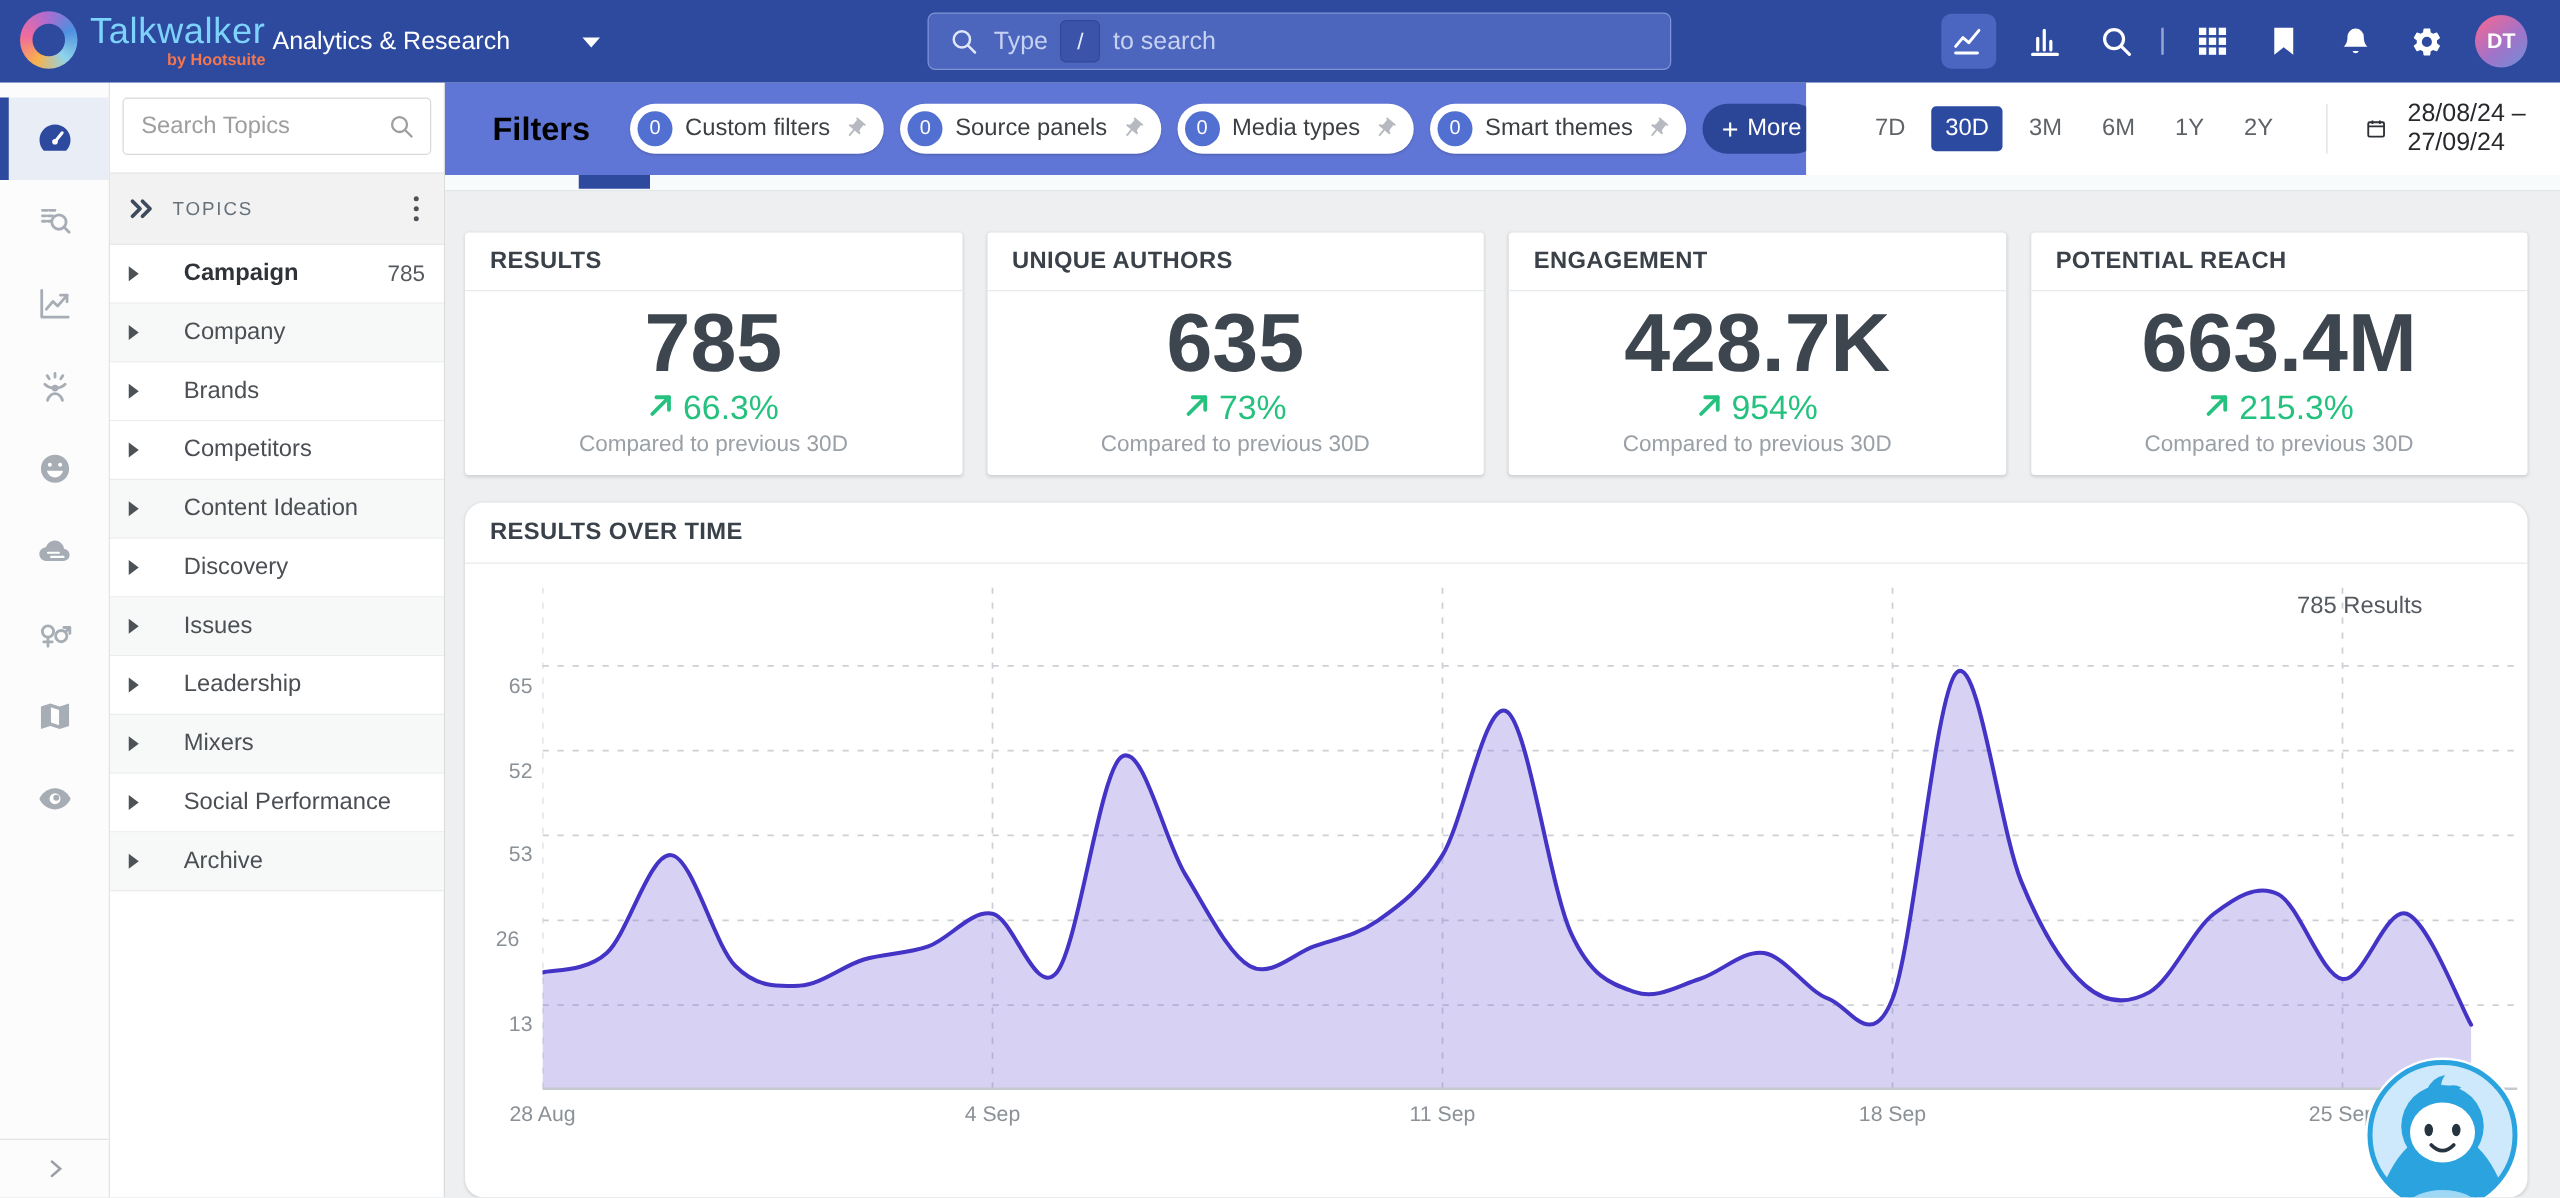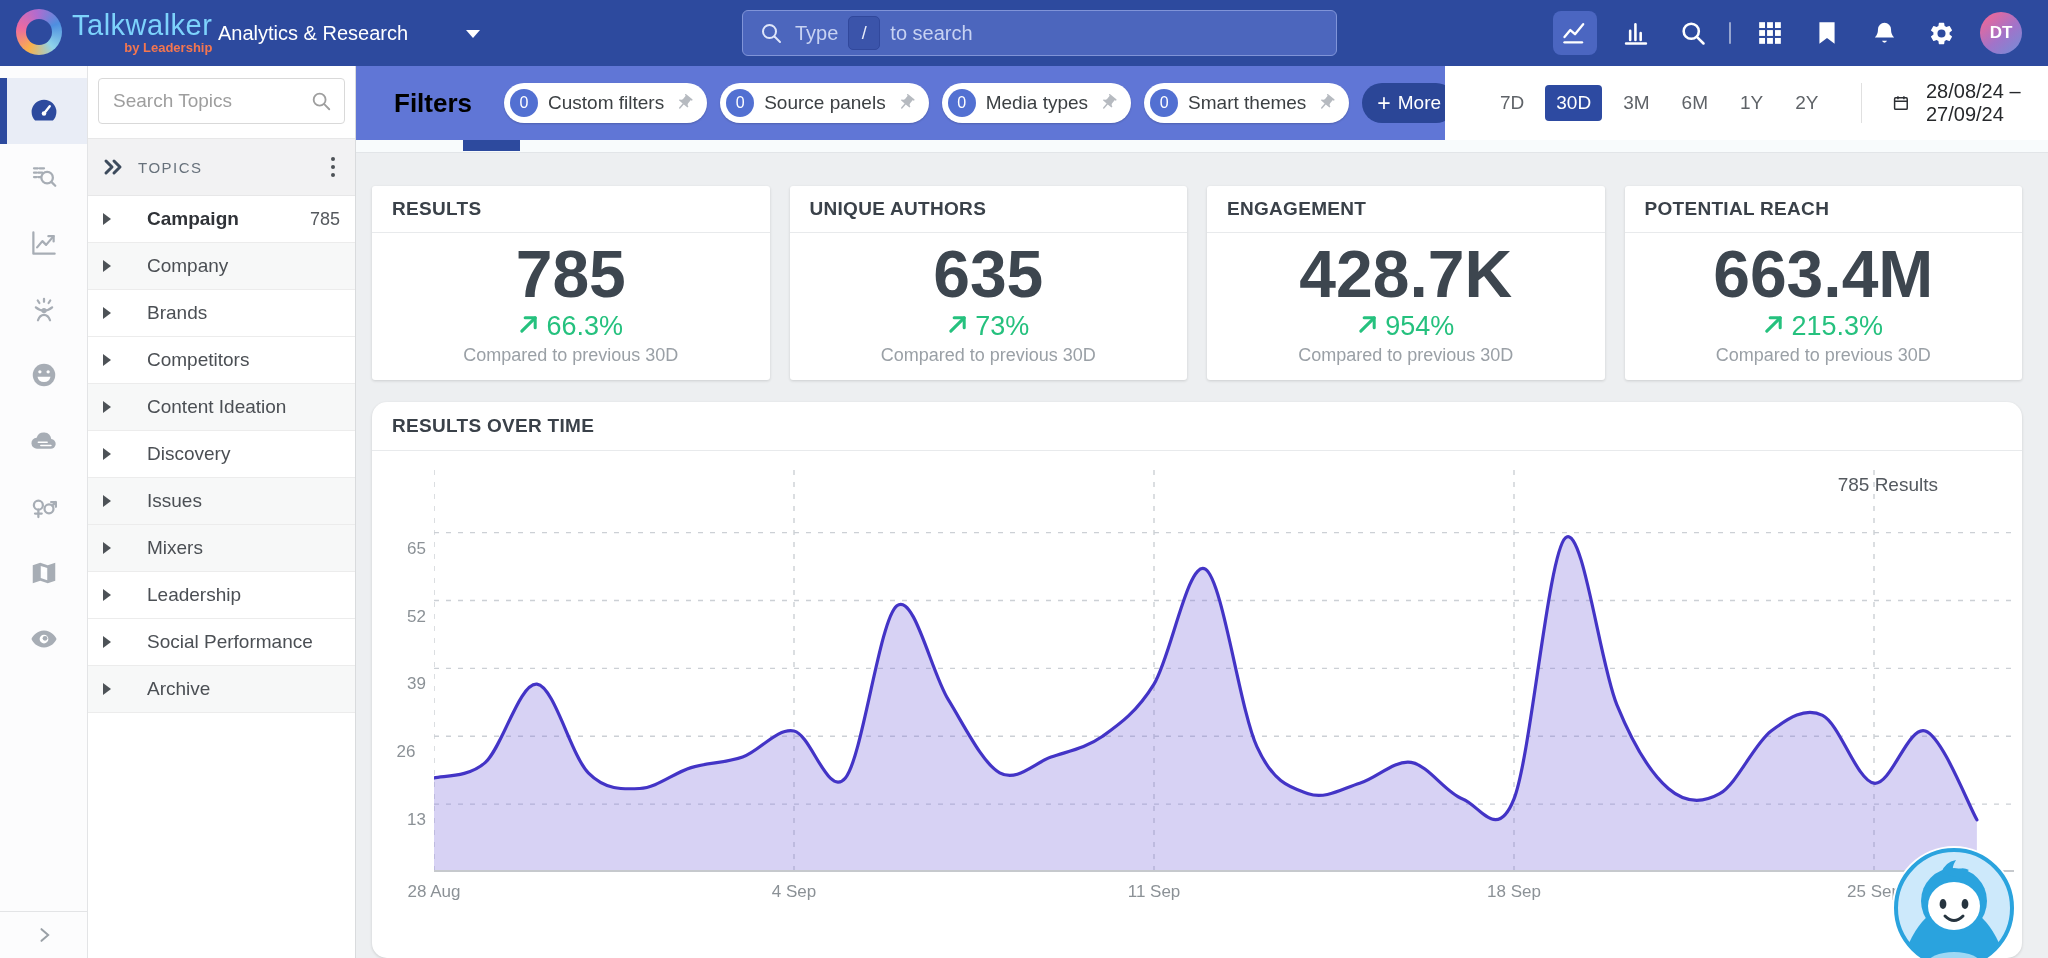--- a/index.html
+++ b/index.html
@@ -107,21 +107,21 @@
 </head>
 <body>
 
 <div class="page">
 
   <div class="topbar">
     <div class="logo-wrap">
       <div class="logo-ring"></div>
       <div class="logo-text">
         <span class="logo-title">Talkwalker</span>
-        <span class="logo-sub">by Leadership</span>
+        <span class="logo-sub">by Hootsuite</span>
       </div>
     </div>
     <div class="workspace">
       <span>Analytics &amp; Research</span>
       <span class="caret-down"></span>
     </div>
     <div class="search-box">
       <svg width="24" height="24" viewBox="0 0 24 24" fill="none" stroke="#dfe6fa" stroke-width="2" stroke-linecap="round">
           <circle cx="10.5" cy="10.5" r="6.5"></circle>
           <path d="M15.5 15.5 21 21"></path>
@@ -301,27 +301,27 @@
           <span class="topic-label">Content Ideation</span>
         </div>
         <div class="topic-row">
           <span class="caret-right"></span>
           <span class="topic-label">Discovery</span>
         </div>
         <div class="topic-row alt">
           <span class="caret-right"></span>
           <span class="topic-label">Issues</span>
         </div>
+        <div class="topic-row">
+          <span class="caret-right"></span>
+          <span class="topic-label">Leadership</span>
+        </div>
         <div class="topic-row alt">
           <span class="caret-right"></span>
           <span class="topic-label">Mixers</span>
-        </div>
-        <div class="topic-row">
-          <span class="caret-right"></span>
-          <span class="topic-label">Leadership</span>
         </div>
         <div class="topic-row">
           <span class="caret-right"></span>
           <span class="topic-label">Social Performance</span>
         </div>
         <div class="topic-row alt">
           <span class="caret-right"></span>
           <span class="topic-label">Archive</span>
         </div>
       </div>
@@ -488,21 +488,21 @@
           <line x1="0" y1="130.5194805194805" x2="1580" y2="130.5194805194805" stroke="#ccd0d5" stroke-width="1.4" stroke-dasharray="5 7"></line>
           <line x1="0" y1="62.64935064935065" x2="1580" y2="62.64935064935065" stroke="#ccd0d5" stroke-width="1.4" stroke-dasharray="5 7"></line>
           <path d="M0,308.0 C8.6,305.4 34.3,308.0 51.4,292.4 C68.6,276.7 85.7,212.3 102.9,214.1 C120.0,215.8 137.1,285.4 154.3,302.8 C171.4,320.2 188.6,319.3 205.7,318.5 C222.9,317.6 240.0,302.8 257.1,297.6 C274.3,292.4 291.4,293.2 308.6,287.1 C325.7,281.1 342.9,257.6 360.0,261.0 C377.1,264.5 394.3,328.9 411.4,308.0 C428.6,287.1 445.7,148.8 462.9,135.7 C480.0,122.7 497.1,201.9 514.3,229.7 C531.4,257.6 548.6,293.2 565.7,302.8 C582.9,312.4 600.0,293.2 617.1,287.1 C634.3,281.1 651.4,278.4 668.6,266.3 C685.7,254.1 702.9,241.9 720.0,214.1 C737.1,186.2 754.3,88.8 771.4,99.2 C788.6,109.6 805.7,239.3 822.9,276.7 C840.0,314.1 857.1,317.6 874.3,323.7 C891.4,329.8 908.6,318.5 925.7,313.2 C942.9,308.0 960.0,289.8 977.1,292.4 C994.3,295.0 1011.4,322.8 1028.6,328.9 C1045.7,335.0 1062.9,372.4 1080.0,328.9 C1097.1,285.4 1114.3,83.5 1131.4,67.9 C1148.6,52.2 1165.7,193.2 1182.9,234.9 C1200.0,276.7 1217.1,303.7 1234.3,318.5 C1251.4,333.3 1268.6,333.3 1285.7,323.7 C1302.9,314.1 1320.0,274.1 1337.1,261.0 C1354.3,248.0 1371.4,236.7 1388.6,245.4 C1405.7,254.1 1422.9,310.6 1440.0,313.2 C1457.1,315.9 1474.3,254.9 1491.4,261.0 C1508.6,267.1 1534.3,335.0 1542.9,349.8 L1542.9,402 L0,402 Z" fill="rgba(130,115,220,0.32)"></path>
           <path d="M0,308.0 C8.6,305.4 34.3,308.0 51.4,292.4 C68.6,276.7 85.7,212.3 102.9,214.1 C120.0,215.8 137.1,285.4 154.3,302.8 C171.4,320.2 188.6,319.3 205.7,318.5 C222.9,317.6 240.0,302.8 257.1,297.6 C274.3,292.4 291.4,293.2 308.6,287.1 C325.7,281.1 342.9,257.6 360.0,261.0 C377.1,264.5 394.3,328.9 411.4,308.0 C428.6,287.1 445.7,148.8 462.9,135.7 C480.0,122.7 497.1,201.9 514.3,229.7 C531.4,257.6 548.6,293.2 565.7,302.8 C582.9,312.4 600.0,293.2 617.1,287.1 C634.3,281.1 651.4,278.4 668.6,266.3 C685.7,254.1 702.9,241.9 720.0,214.1 C737.1,186.2 754.3,88.8 771.4,99.2 C788.6,109.6 805.7,239.3 822.9,276.7 C840.0,314.1 857.1,317.6 874.3,323.7 C891.4,329.8 908.6,318.5 925.7,313.2 C942.9,308.0 960.0,289.8 977.1,292.4 C994.3,295.0 1011.4,322.8 1028.6,328.9 C1045.7,335.0 1062.9,372.4 1080.0,328.9 C1097.1,285.4 1114.3,83.5 1131.4,67.9 C1148.6,52.2 1165.7,193.2 1182.9,234.9 C1200.0,276.7 1217.1,303.7 1234.3,318.5 C1251.4,333.3 1268.6,333.3 1285.7,323.7 C1302.9,314.1 1320.0,274.1 1337.1,261.0 C1354.3,248.0 1371.4,236.7 1388.6,245.4 C1405.7,254.1 1422.9,310.6 1440.0,313.2 C1457.1,315.9 1474.3,254.9 1491.4,261.0 C1508.6,267.1 1534.3,335.0 1542.9,349.8" fill="none" stroke="#4334c6" stroke-width="3.2" stroke-linejoin="round" stroke-linecap="round"></path>
           <line x1="0" y1="401" x2="1580" y2="401" stroke="#c6c9cd" stroke-width="2"></line>
         </svg>
     </div>
     <div id="axis-labels">
         <div class="ylabel" style="top: 408.13px;">13</div>
         <div class="ylabel" style="top: 340.26px; text-align: center;">26</div>
-        <div class="ylabel" style="top: 272.39px;">39</div>
+        <div class="ylabel" style="top: 272.39px;">53</div>
         <div class="ylabel" style="top: 204.519px;">52</div>
         <div class="ylabel" style="top: 136.649px;">65</div>
         <div class="xlabel" style="left: 17px;">28 Aug</div>
         <div class="xlabel" style="left: 377px;">4 Sep</div>
         <div class="xlabel" style="left: 737px;">11 Sep</div>
         <div class="xlabel" style="left: 1097px;">18 Sep</div>
         <div class="xlabel" style="left: 1457px;">25 Sep</div>
       </div>
   </div>
 

